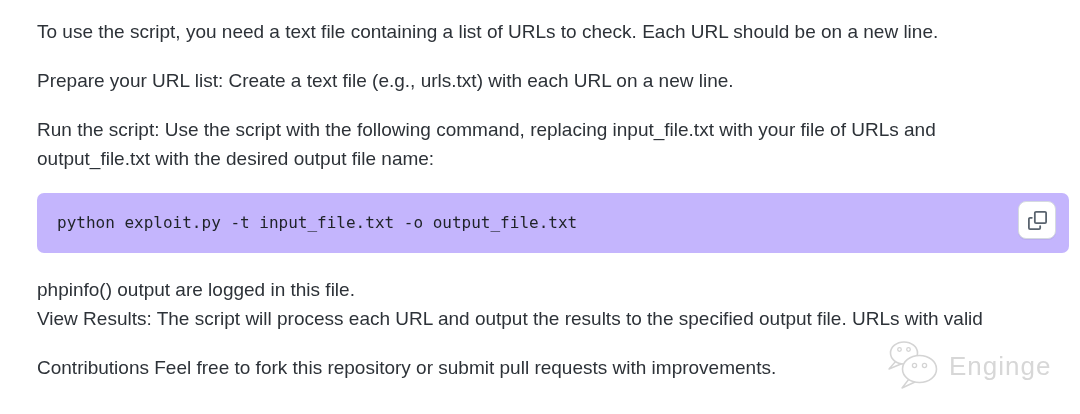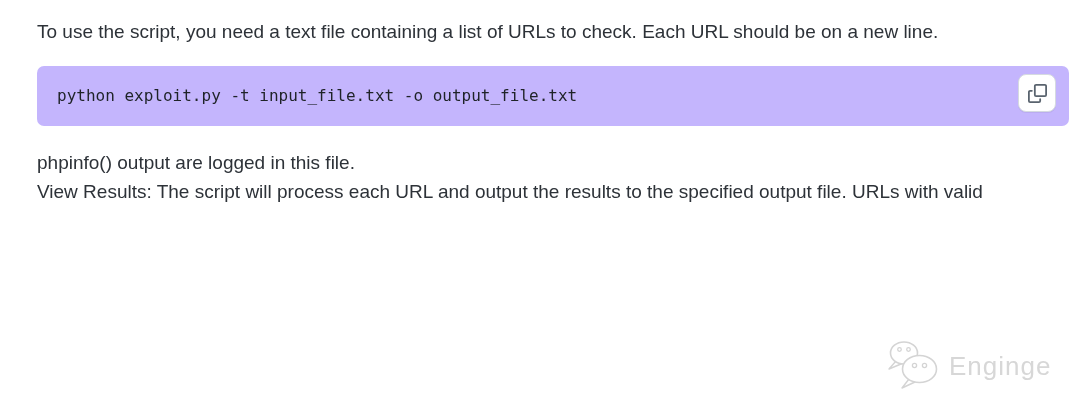--- a/index.html
+++ b/index.html
@@ -91,39 +91,49 @@
 </head>
 <body>
 
 <div class="page">
   <div class="content">
 
     <div class="para">
       <div class="line">To use the script, you need a text file containing a list of URLs to check. Each URL should be on a new line.</div>
     </div>
 
+    <div class="para">
+      <div class="line">Prepare your URL list: Create a text file (e.g., urls.txt) with each URL on a new line.</div>
+    </div>
 
+    <div class="para">
+      <div class="line">Run the script: Use the script with the following command, replacing input_file.txt with your file of URLs and</div>
+      <div class="line">output_file.txt with the desired output file name:</div>
+    </div>
 
     <div class="codeblock">
       <pre><code>python exploit.py -t input_file.txt -o output_file.txt</code></pre>
       <button class="copy-btn">
         <span>
           <svg width="19" height="19" viewBox="0 0 16 16" fill="#59636e" aria-hidden="true">
             <path d="M0 6.75C0 5.784.784 5 1.75 5h1.5a.75.75 0 0 1 0 1.5h-1.5a.25.25 0 0 0-.25.25v7.5c0 .138.112.25.25.25h7.5a.25.25 0 0 0 .25-.25v-1.5a.75.75 0 0 1 1.5 0v1.5A1.75 1.75 0 0 1 9.25 16h-7.5A1.75 1.75 0 0 1 0 14.25Z"></path>
             <path d="M5 1.75C5 .784 5.784 0 6.75 0h7.5C15.216 0 16 .784 16 1.75v7.5A1.75 1.75 0 0 1 14.25 11h-7.5A1.75 1.75 0 0 1 5 9.25Zm1.75-.25a.25.25 0 0 0-.25.25v7.5c0 .138.112.25.25.25h7.5a.25.25 0 0 0 .25-.25v-7.5a.25.25 0 0 0-.25-.25Z"></path>
           </svg>
         </span>
       </button>
     </div>
 
     <div class="para">
       <div class="line">phpinfo() output are logged in this file.</div>
       <div class="line">View Results: The script will process each URL and output the results to the specified output file. URLs with valid</div>
     </div>
 
+    <div class="para para-last">
+      <div class="line">Contributions Feel free to fork this repository or submit pull requests with improvements.</div>
+    </div>
 
   </div>
 
   <div class="watermark">
     <span>
       <svg width="58" height="52" viewBox="0 0 58 52" aria-hidden="true">
 
         <polygon points="14,23 7,31 19,26" fill="#ffffff" stroke="#d4d4d4" stroke-width="1.4" stroke-linejoin="round"></polygon>
         <ellipse cx="22" cy="15" rx="13.5" ry="11" fill="#ffffff" stroke="#d4d4d4" stroke-width="1.6"></ellipse>
         <circle cx="17.5" cy="11.5" r="1.8" fill="none" stroke="#d4d4d4" stroke-width="1.3"></circle>

